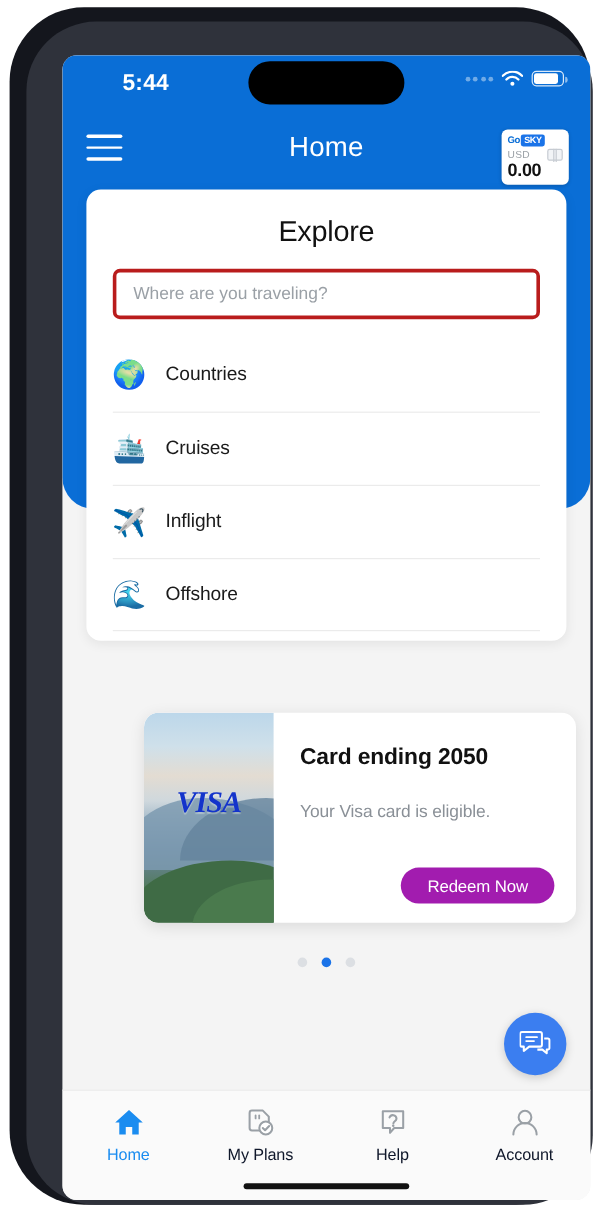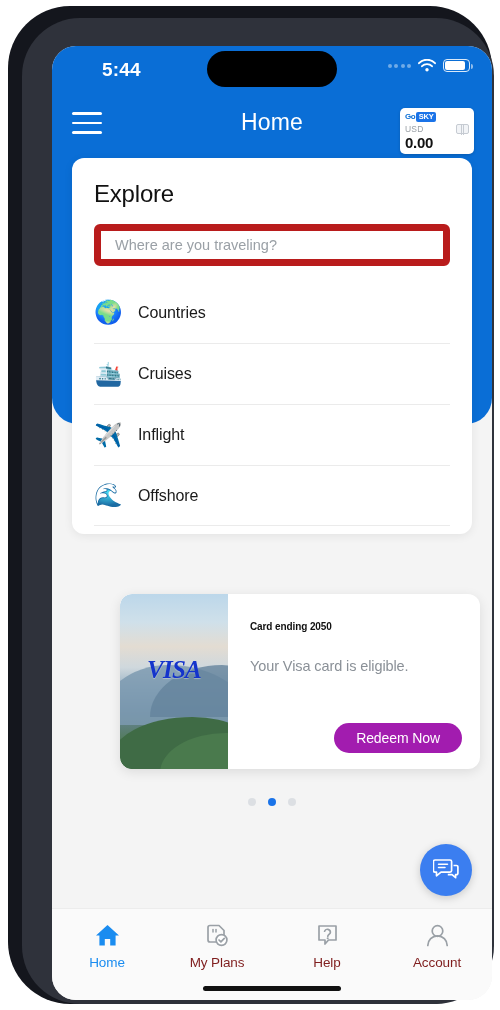--- a/index.html
+++ b/index.html
@@ -25,21 +25,21 @@
     left: 14px; top: 12px;
     width: 472px; height: 986px;
     background: #2f323b;
     border-radius: 58px;
   }
   .screen {
     position: absolute;
     left: 30px; top: 28px;
     width: 440px; height: 954px;
     background: #f4f4f4;
-    border-radius: 24px;
+    border-radius: 12px;
     overflow: hidden;
   }
 
   
   .blue-header {
     position: absolute;
     left: 0; top: 0;
     width: 440px; height: 378px;
     background: #0a6ed6;
     border-bottom-left-radius: 26px;
@@ -135,21 +135,21 @@
     color: #ffffff;
     font-size: 23px;
     font-weight: normal;
     letter-spacing: 0.2px;
   }
 
   
   .balance-card {
     position: absolute;
     right: 18px; top: 16px;
-    width: 74px; height: 46px;
+    width: 56px; height: 46px;
     background: #ffffff;
     border-radius: 5px;
     padding: 4px 5px;
     cursor: pointer;
     box-shadow: 0 1px 3px rgba(0,0,0,0.18);
   }
   .bc-logo {
     display: flex;
     align-items: center;
     gap: 1px;
@@ -222,26 +222,27 @@
     background: #ffffff;
     border-radius: 12px;
     padding: 22px 22px 8px 22px;
     box-shadow: 0 2px 10px rgba(0,0,0,0.07);
   }
   .explore-title {
     font-size: 24px;
     color: #111111;
     font-weight: normal;
     letter-spacing: -0.2px;
+    text-align: center;
   }
   .search-box {
     margin-top: 16px;
     width: 100%;
     height: 42px;
-    border: 7px solid #b91c1c;
+    border: 3px solid #b91c1c;
     border-radius: 6px;
     padding: 0 14px;
     font-size: 14.5px;
     font-family: "Liberation Sans", sans-serif;
     color: #333333;
     outline: none;
     background: #ffffff;
   }
   .search-box::placeholder { color: #9aa0a6; }
 
@@ -339,21 +340,21 @@
     color: #1434cb;
     letter-spacing: -0.8px;
     text-shadow: 0 1px 1px rgba(255,255,255,0.35);
   }
   .offer-body {
     flex: 1;
     padding: 27px 20px 14px 22px;
     position: relative;
   }
   .offer-title {
-    font-size: 10px;
+    font-size: 19px;
     font-weight: bold;
     color: #111111;
     letter-spacing: -0.1px;
   }
   .offer-sub {
     margin-top: 26px;
     font-size: 14.5px;
     color: #8a9097;
     letter-spacing: -0.1px;
   }
@@ -417,21 +418,21 @@
     flex: 1;
     padding-top: 14px;
     display: flex;
     flex-direction: column;
     align-items: center;
     gap: 7px;
     cursor: pointer;
   }
   .nav-label {
     font-size: 13.5px;
-    color: #7f1d1d;
+    color: #0f172a;
     letter-spacing: -0.1px;
   }
   .nav-item.active .nav-label { color: #1a8cf0; }
   .home-indicator {
     position: absolute;
     left: 50%;
     transform: translateX(-50%);
     bottom: 9px;
     width: 138px; height: 5px;
     background: #111111;

